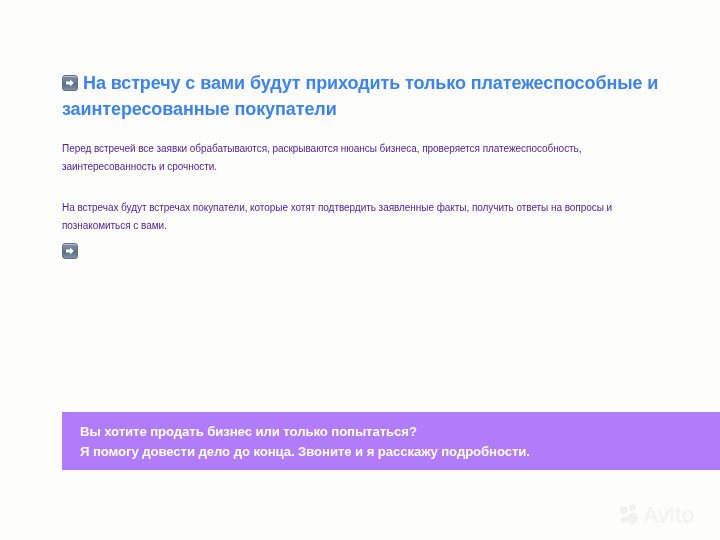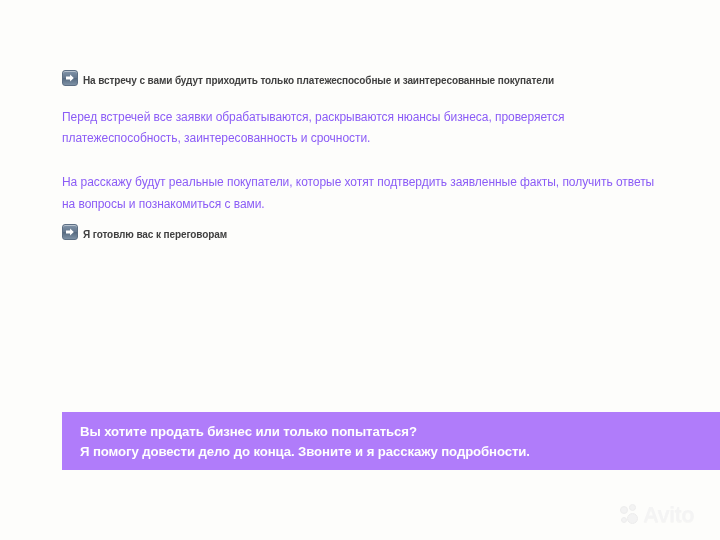--- a/index.html
+++ b/index.html
@@ -31,23 +31,23 @@
     width: 600px;
   }
 
   
   .heading-block {
     display: block;
     margin: 0 0 4px 0;
   }
 
   .heading-text {
-    font-size: 10px;
+    font-size: 18px;
     font-weight: bold;
-    color: #404040;
+    color: #3b82f6;
     line-height: 1.45;
     letter-spacing: -0.1px;
   }
 
   .arrow-icon {
     display: inline-block;
     width: 16px;
     height: 16px;
     border-radius: 3px;
     background: linear-gradient(180deg, #7f93a8 0%, #66798f 48%, #55697f 52%, #7e92a6 100%);
@@ -58,22 +58,22 @@
     box-shadow: inset 0 1px 0 rgba(255,255,255,0.45);
   }
   .arrow-icon svg {
     position: absolute;
     left: 1px;
     top: 1px;
   }
 
   
   .para {
-    font-size: 12px;
-    color: #8b5cf6;
+    font-size: 10px;
+    color: #4c1d95;
     line-height: 1.82;
     letter-spacing: -0.05px;
   }
 
   .sp-1 { height: 14px; }
   .sp-2 { height: 22px; }
   .sp-3 { height: 8px; }
   .sp-4 { height: 7px; }
 
   
@@ -148,30 +148,30 @@
         </svg>
       </span><span class="heading-text">На встречу с вами будут приходить только платежеспособные и заинтересованные покупатели</span>
     </div>
 
     <div class="sp-1"></div>
 
     <p class="para">Перед встречей все заявки обрабатываются, раскрываются нюансы бизнеса, проверяется платежеспособность, заинтересованность и срочности.</p>
 
     <div class="sp-2"></div>
 
-    <p class="para">На расскажу будут реальные покупатели, которые хотят подтвердить заявленные факты, получить ответы на вопросы и познакомиться с вами.</p>
+    <p class="para">На встречах будут встречах покупатели, которые хотят подтвердить заявленные факты, получить ответы на вопросы и познакомиться с вами.</p>
 
     <div class="sp-3"></div>
 
     <div class="heading-block">
       <span class="arrow-icon">
         <svg width="12" height="12" viewBox="0 0 12 12" aria-hidden="true">
           <path d="M2 4.6 h4.1 V2.6 L9.8 6 L6.1 9.4 V7.4 H2 Z" fill="#ffffff"></path>
         </svg>
-      </span><span class="heading-text">Я готовлю вас к переговорам</span>
+      </span>
     </div>
 
     <div class="sp-4"></div>
 
 
   </div>
 
   <div class="callout">
     <div class="callout-line">Вы хотите продать бизнес или только попытаться?</div>
     <div class="callout-line">Я помогу довести дело до конца. Звоните и я расскажу подробности.</div>

